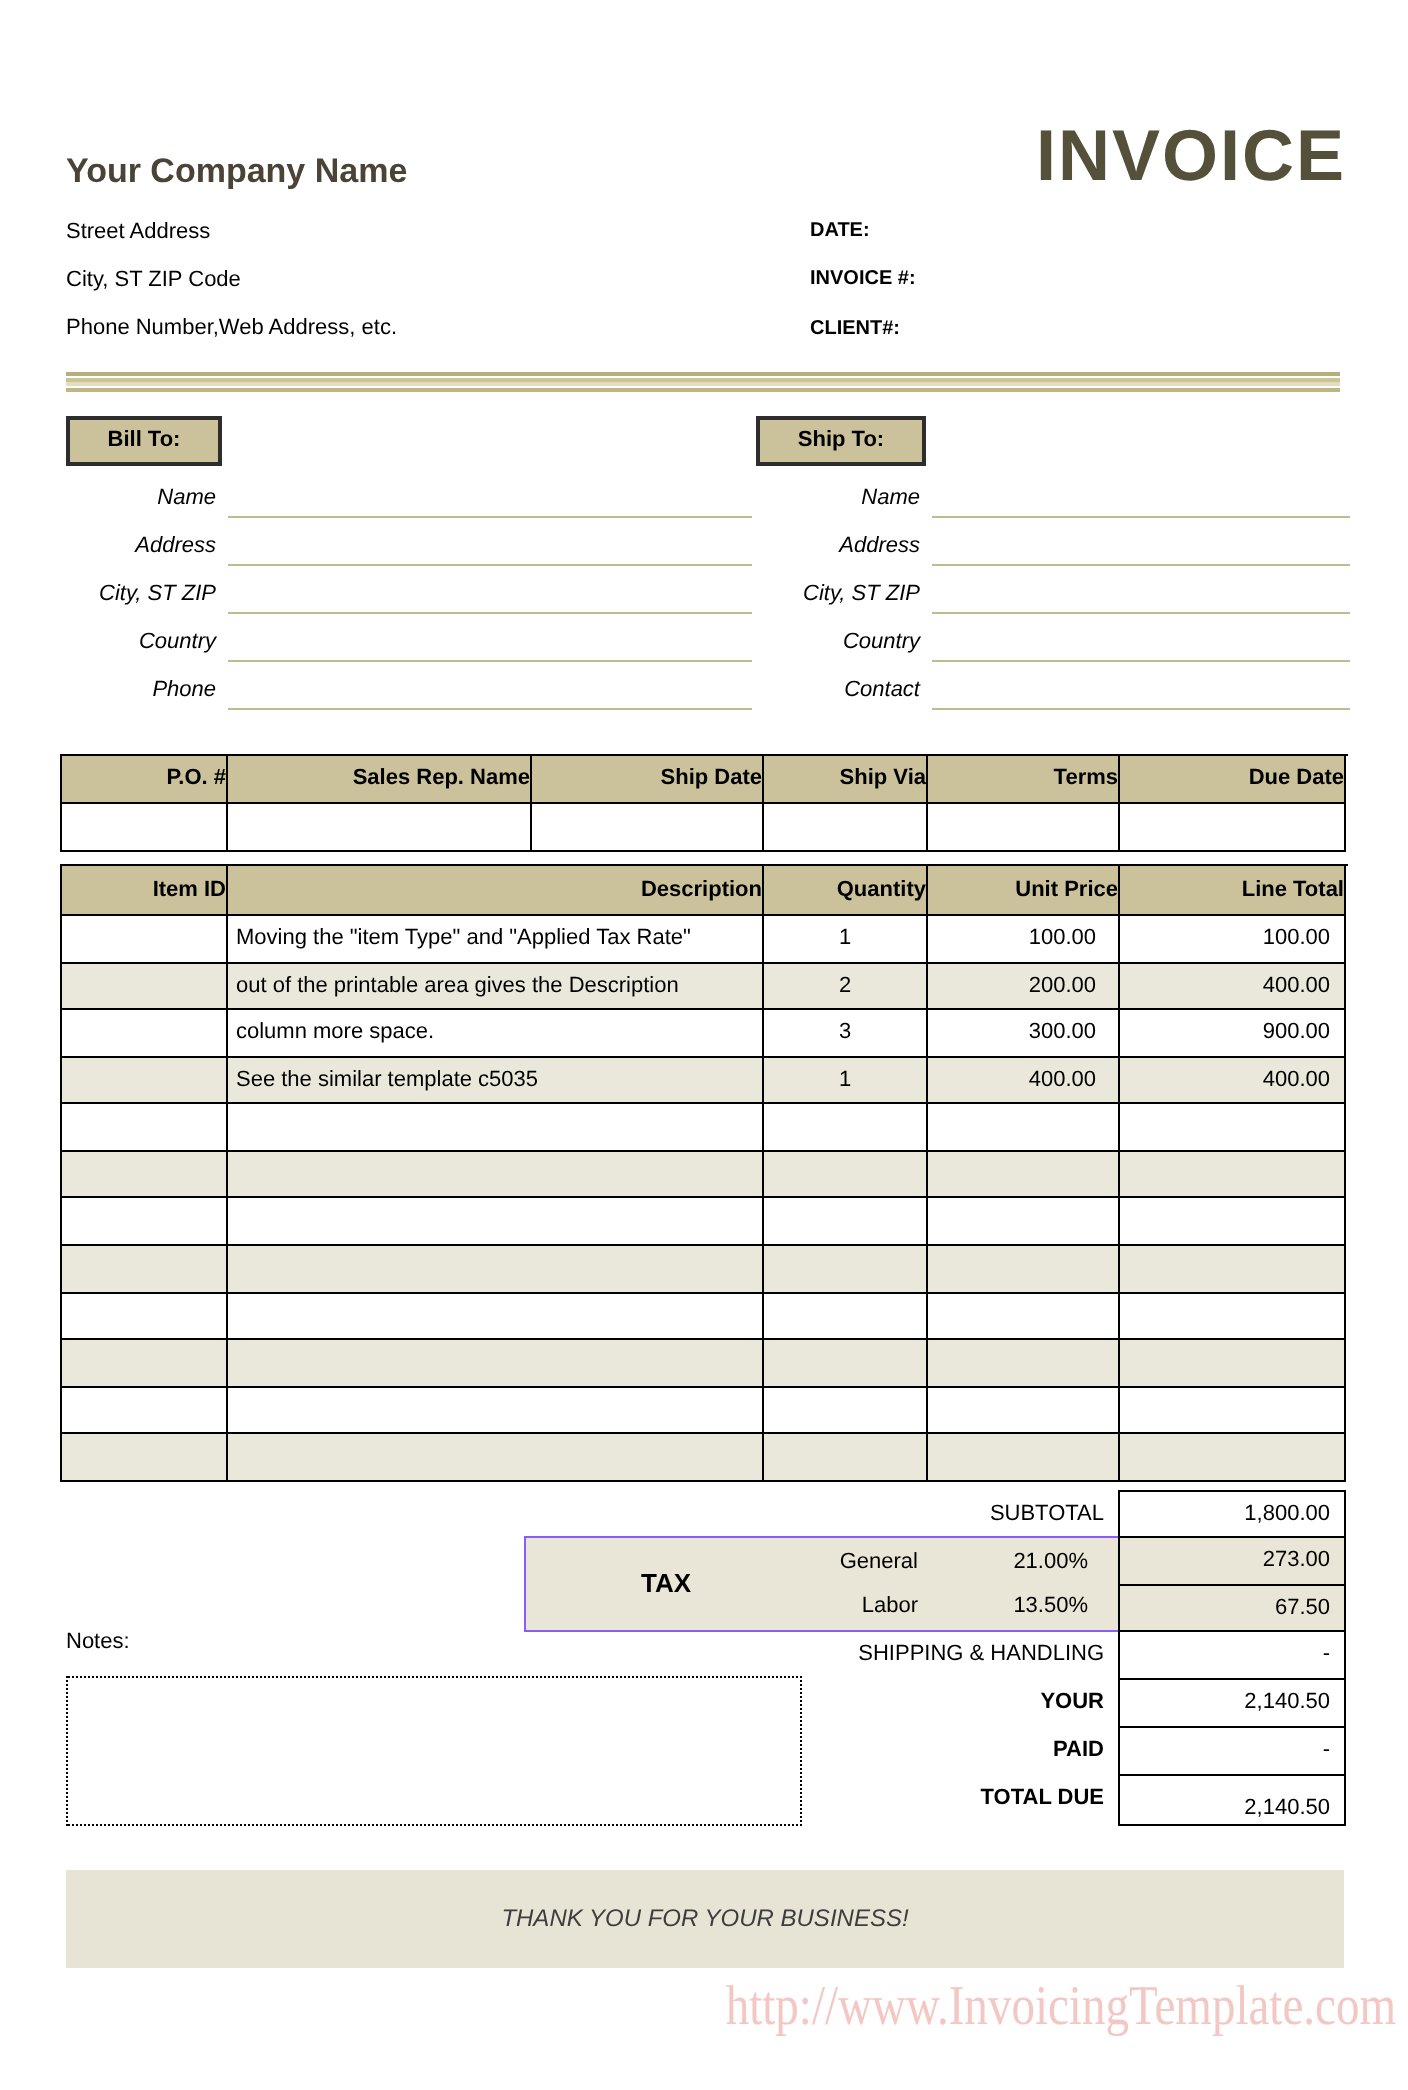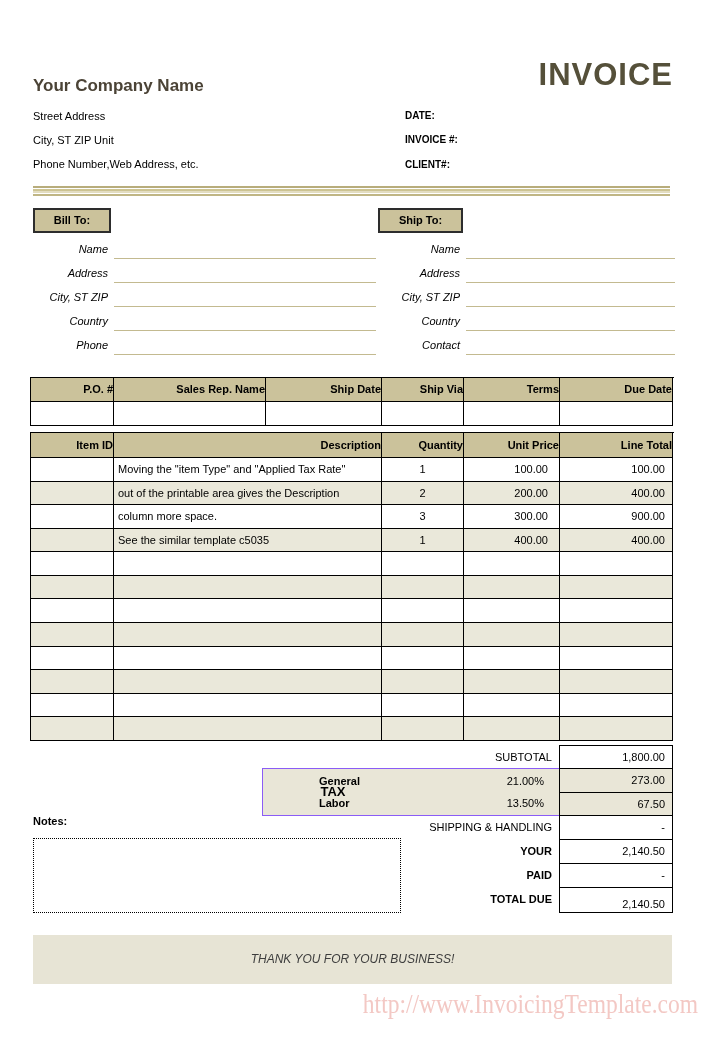--- a/index.html
+++ b/index.html
@@ -11,21 +11,21 @@
     --title:#55503a;
     --uline:#c3ba90;
     --wm:#f3c8c4;
   }
   *{margin:0;padding:0}
   body{width:704px;height:1045px;background:#fff;position:relative;
        font-family:"Liberation Sans","DejaVu Sans",sans-serif;color:#000;overflow:hidden}
   .abs{position:absolute}
   .company{left:33px;top:76px;font-size:17px;font-weight:bold;color:var(--company)}
   .addr{left:33px;font-size:11px}
-  .invoice-title{right:31px;top:57px;font-size:31px;font-weight:bold;color:var(--title);letter-spacing:1px}
+  .invoice-title{right:31px;top:57px;font-size:36px;font-weight:bold;color:var(--title);letter-spacing:1px}
   .meta{left:405px;width:200px;text-align:left;font-size:10px;font-weight:bold}
   .divider{left:33px;top:186px;width:637px;height:10px;
     background:linear-gradient(to bottom,#b8ad7c 0,#b8ad7c 2px,#fff 2px,#fff 3px,#cdc493 3px,#cdc493 5px,#e3ddc0 5px,#e3ddc0 7px,#fff 7px,#fff 8px,#c0b685 8px,#c0b685 10px)}
   .callout{top:208px;height:25px;background:var(--tan);border:2px solid #2d2d2d;box-sizing:border-box;
     font-weight:bold;font-size:11px;text-align:center;line-height:20px}
   .flabel{font-style:italic;font-size:11px;text-align:right;width:80px;white-space:nowrap}
   .fline{height:16px;border-bottom:1px solid var(--uline)}
   .tbl{left:30px;width:643px;border-left:1px solid #000;border-top:1px solid #000}
   .trow{display:flex}
   .cell{box-sizing:border-box;border-right:1px solid #000;border-bottom:1px solid #000;
@@ -43,38 +43,38 @@
   .t-right{text-align:right}
   .pr11{padding-right:11px}
   .pr7{padding-right:7px}
   .tlabel{left:252px;width:300px;text-align:right;font-size:11px;white-space:nowrap}
   .tlabel.bold{font-weight:bold}
   .vcell{left:559px;width:114px;border:1px solid #000;box-sizing:border-box;background:#fff;
     text-align:right;padding-right:7px;font-size:11px}
   .vcell.beige{background:var(--taxbg)}
   .taxbox{left:262px;top:768px;width:298px;height:48px;background:var(--taxbg);
     border:1px solid #8b5cf6;box-sizing:border-box}
-  .taxbox .taxname{position:absolute;width:140px;font-size:11px;font-weight:bold}
+  .taxbox .taxname{position:absolute;width:140px;text-align:right;font-size:11px;font-weight:normal}
   .taxbox .taxrate{position:absolute;width:90px;text-align:right;font-size:11px}
   .tax-word{position:absolute;left:25px;top:15px;width:90px;text-align:center;font-weight:bold;font-size:13px}
-  .notes-label{left:33px;top:815px;font-size:11px;font-weight:bold}
+  .notes-label{left:33px;top:815px;font-size:11px;font-weight:normal}
   .notes-box{left:33px;top:838px;width:366px;height:73px;border:1px dotted #000;background:#fff}
   .band{left:33px;top:935px;width:639px;height:49px;background:var(--band);
     text-align:center;line-height:49px;font-size:12px;font-style:italic;color:#3d3d3d}
   .watermark{right:6px;top:988px;font-family:"Liberation Serif","DejaVu Serif",serif;
     font-size:28px;color:var(--wm);transform:scaleX(0.84);transform-origin:100% 50%;white-space:nowrap}
 </style>
 </head>
 <body>
 
 <div class="abs company">Your Company Name</div>
 <div class="abs invoice-title">INVOICE</div>
 
 <div class="abs addr" style="top:110px">Street Address</div>
-<div class="abs addr" style="top:134px">City, ST  ZIP Unit</div>
+<div class="abs addr" style="top:134px">City, ST  ZIP Code</div>
 <div class="abs addr" style="top:158px">Phone Number,Web Address, etc.</div>
 
 <div class="abs meta" style="top:110px">DATE:</div>
 <div class="abs meta" style="top:134px">INVOICE #:</div>
 <div class="abs meta" style="top:159px">CLIENT#:</div>
 
 <div class="abs divider"></div>
 
 <div class="abs callout" style="left:33px;width:78px">Bill To:</div>
 <div class="abs callout" style="left:378px;width:85px">Ship To:</div>

